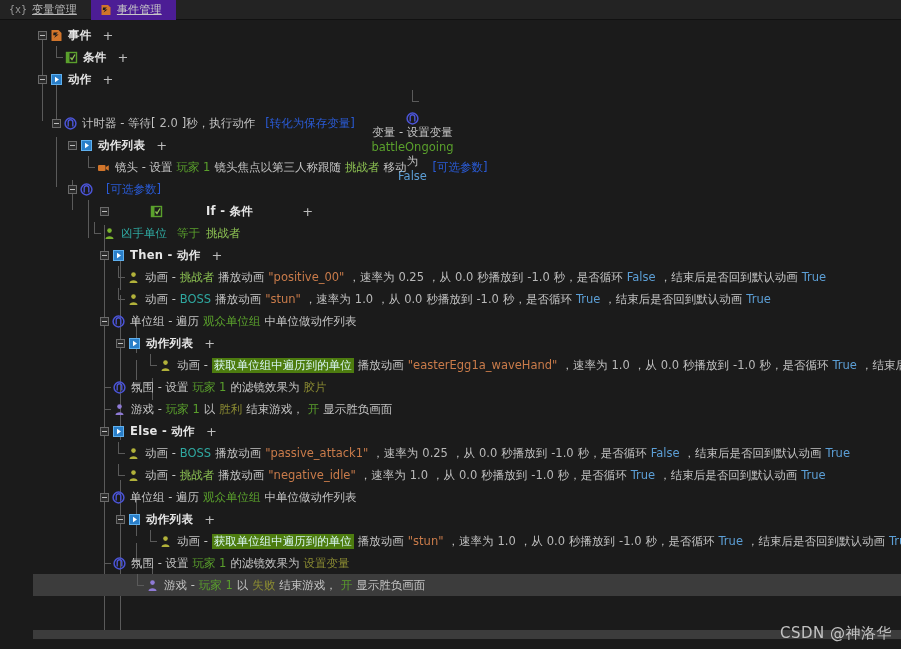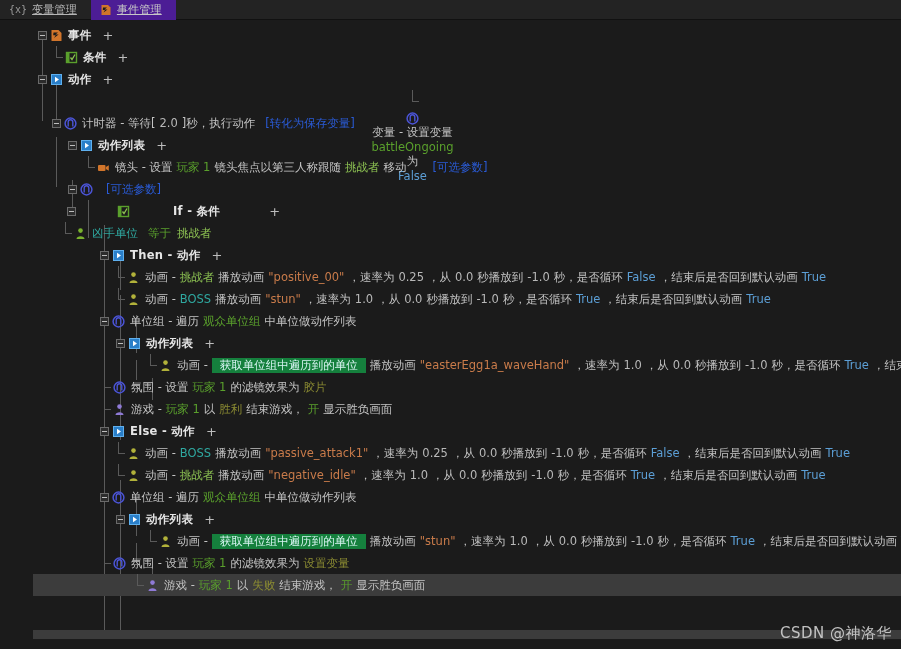--- a/index.html
+++ b/index.html
@@ -104,21 +104,21 @@
     color: #bdbdbd; font-size: 13px; margin-left: 7px; font-weight: 500;
     line-height: 1;
   }
   .grey   { color: #c4c4c4; }
   .green2 { color: #5aa02c; }
   .lgreen { color: #8cc152; }
   .teal   { color: #2fa8a0; }
   .blue2  { color: #5c9fd6; }
   .bluebr { color: #2a5bd7; }
   .olive  { color: #8a8a32; }
-  .sel    { background: #15803d; color: #d8f4f2; padding: 0 8px; }
+  .sel    { background: #4d7c0f; color: #d8f4f2; padding: 0 2px; }
   .str    { color: #c97b4a; }
   .num    { color: #b8b8b8; }
 
   
   .rail {
     position: absolute; width: 1px; background: #5a5a5a;
   }
 
   
   .wm {
@@ -275,34 +275,34 @@
       <span class="exp"></span>
       <span class="ic">
         <svg width="13" height="13" viewBox="0 0 13 13">
           <circle cx="6.5" cy="6.5" r="5.4" fill="none" stroke="#4b54d6" stroke-width="1.5"></circle>
           <path d="M4.2 9.5 L4.2 5 A2.3 2.3 0 0 1 8.8 5 L8.8 9.5" fill="none" stroke="#4b54d6" stroke-width="1.4"></path>
         </svg>
       </span>
       <span class="lbl bluebr" style="margin-left:8px;">[可选参数]</span>
     </div>
 
-    <div class="row" style="padding-left:67px;gap:38px;">
+    <div class="row" style="padding-left:100px;gap:38px;">
       <span class="exp"></span>
       <span class="ic">
         <svg width="13" height="13" viewBox="0 0 13 13">
           <rect x="1.5" y="1.5" width="10" height="10" fill="#1b1b1b" stroke="#5aa02c" stroke-width="1.4"></rect>
           <rect x="1.5" y="1.5" width="3" height="10" fill="#5aa02c"></rect>
           <path d="M5.5 6.5 L7 8.5 L10 3.5" stroke="#8cc152" stroke-width="1.3" fill="none"></path>
         </svg>
       </span>
       <span class="lbl bold">If - 条件</span>
       <span class="plus">+</span>
     </div>
 
-    <div class="row" style="padding-left:61px;">
+    <div class="row" style="padding-left:90px;">
       <span class="elbow"></span>
       <span class="ic">
         <svg width="13" height="13" viewBox="0 0 13 13">
           <circle cx="6.5" cy="3.6" r="2.3" fill="#7ab32e"></circle>
           <path d="M2.5 12 C2.5 8.2 10.5 8.2 10.5 12 Z" fill="#7ab32e"></path>
         </svg>
       </span>
       <span class="lbl teal">凶手单位</span>
       <span class="lbl green2" style="margin:0 6px;">等于</span>
       <span class="lbl lgreen">挑战者</span>

